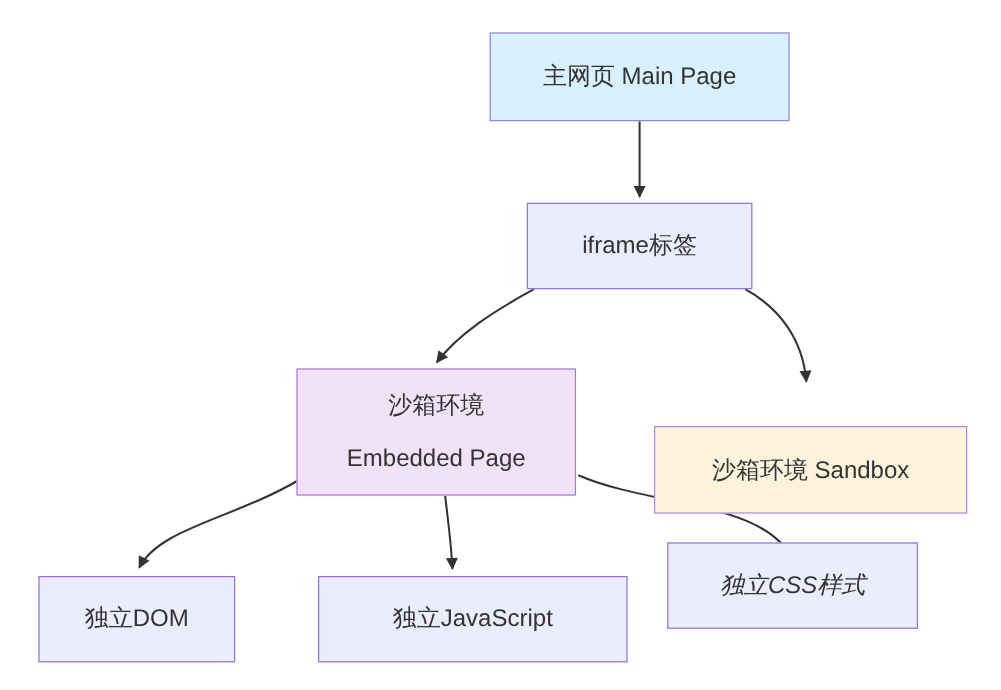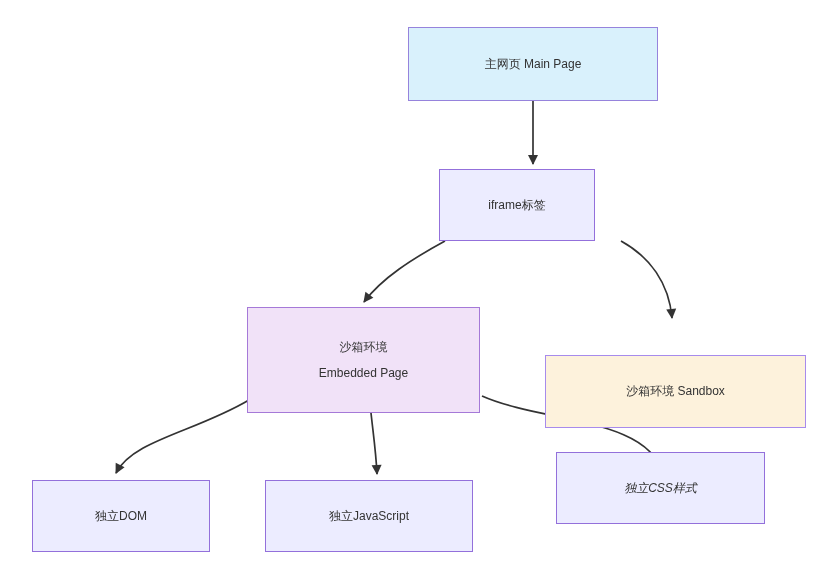--- a/index.html
+++ b/index.html
@@ -32,32 +32,32 @@
     position: absolute;
     box-sizing: border-box;
     border: 1.5px solid #9370db;
     background: #ececff;
     display: flex;
     align-items: center;
     justify-content: center;
     text-align: center;
   }
   .node-label {
-    font-size: 12px;
+    font-size: 20px;
     color: #333333;
     line-height: 2.2;
     white-space: pre-line;
   }
   
   .n-main     { left: 408px; top: 27px;  width: 250px; height: 74px; }
-  .n-iframe   { left: 439px; top: 169px; width: 156px; height: 72px; }
+  .n-iframe   { left: 439px; top: 169px; width: 188px; height: 72px; }
   .n-embedded { left: 247px; top: 307px; width: 233px; height: 106px; }
   .n-sandbox  { left: 545px; top: 323px; width: 261px; height: 73px; margin-top: 32px; }
-  .n-dom      { left: 32px;  top: 480px; width: 178px; height: 72px; }
-  .n-js       { left: 265px; top: 480px; width: 208px; height: 72px; }
+  .n-dom      { left: 32px;  top: 480px; width: 164px; height: 72px; }
+  .n-js       { left: 265px; top: 480px; width: 258px; height: 72px; }
   .n-css      { left: 556px; top: 452px; width: 209px; height: 72px; font-style: italic; }
 </style>
 </head>
 <body>
 
 <div class="canvas">
 
   <svg class="edges" viewBox="0 0 834 575" xmlns="http://www.w3.org/2000/svg">
     <defs>
       <marker id="arrowhead" viewBox="0 0 12 12" refX="10" refY="6" markerUnits="userSpaceOnUse" markerWidth="12" markerHeight="12" orient="auto">

